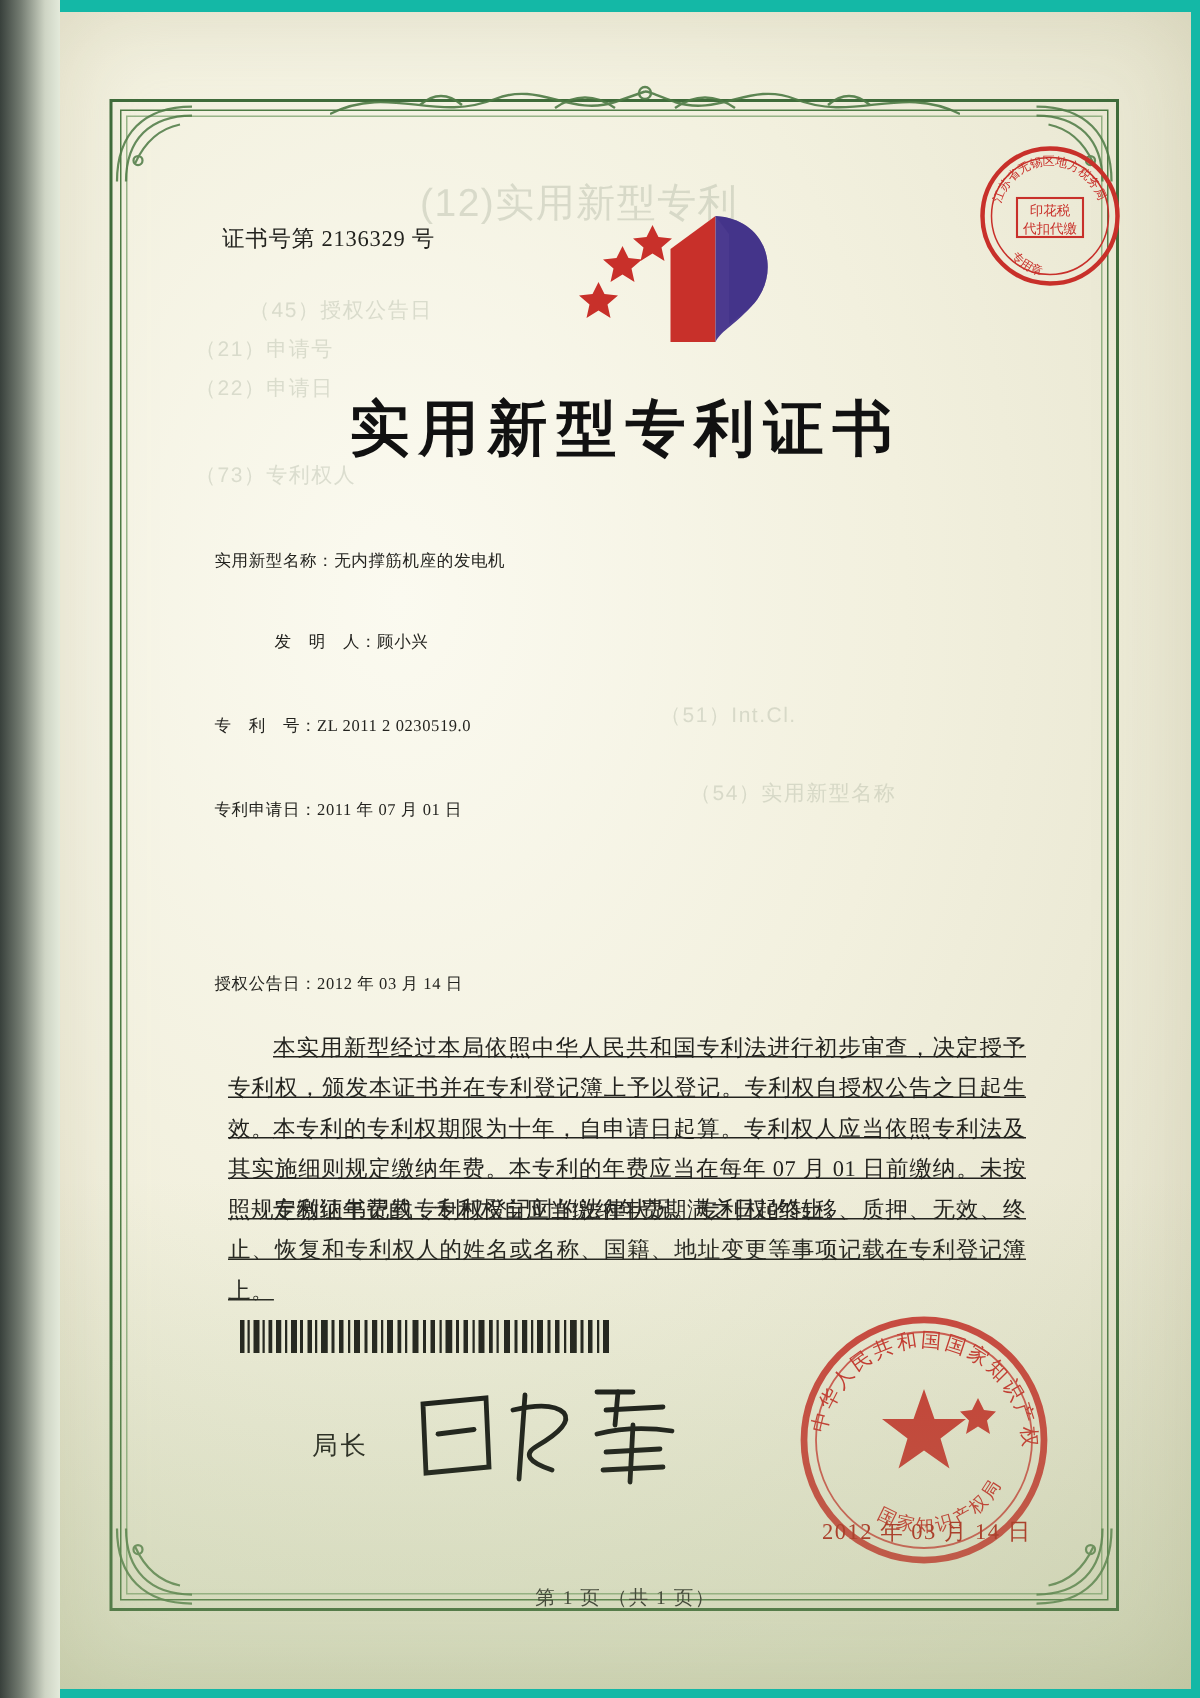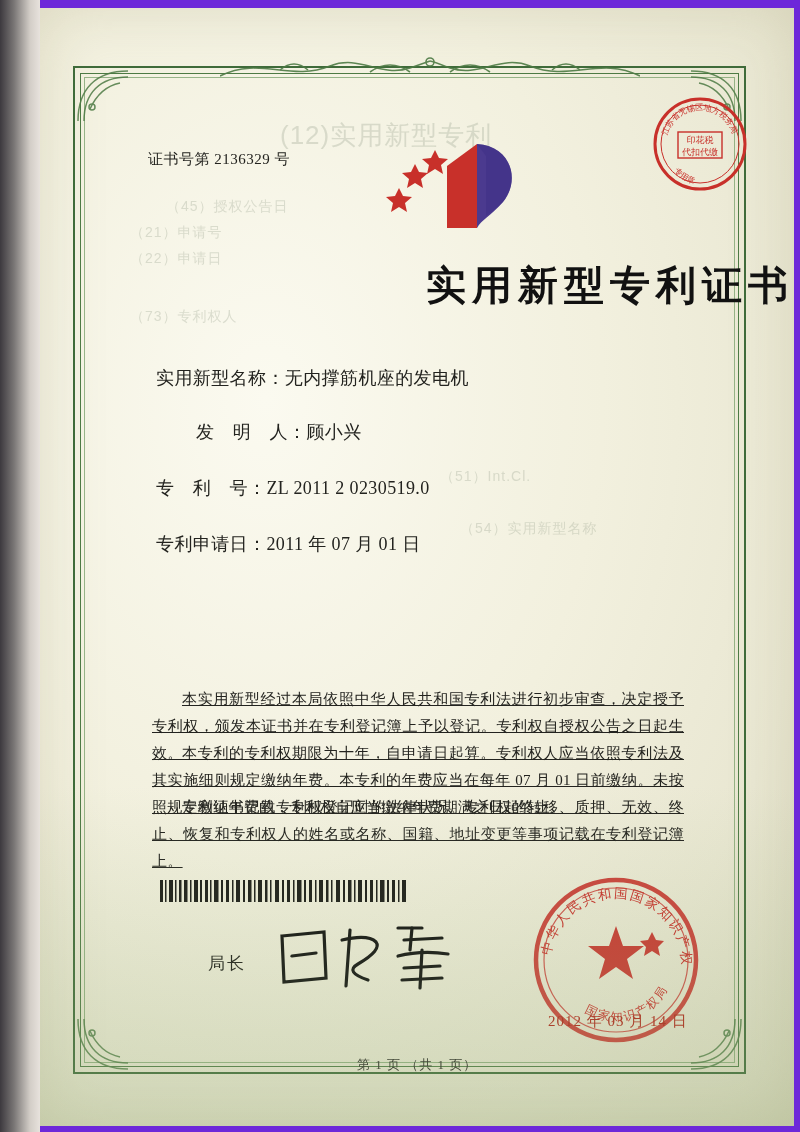--- a/index.html
+++ b/index.html
@@ -5,21 +5,21 @@
   html,body{margin:0;padding:0;}
   body{
     width:800px;height:1132px;
     background:#ffffff;
     font-family:"Liberation Serif", serif;
     overflow:hidden;
   }
   
   #scan{
     position:absolute;inset:0;
-    background:#6d28d9;
+    background:#14b8a6;
   }
   #scan:before{
     content:"";position:absolute;left:0;top:0;width:40px;height:100%;
     background:linear-gradient(to right,#3a3a36 0%,#7a7a70 35%,#d8d6c6 75%,#eeecdd 100%);
     opacity:.95;
   }
   #page{
     position:absolute;left:40px;top:8px;right:6px;bottom:6px;
     background:
       radial-gradient(ellipse at 30% 35%, #fbfaf0 0%, #f2f0de 45%, #e9e7d2 75%, #dedcc4 100%);
@@ -65,29 +65,29 @@
   
   .content{position:absolute;left:0;top:0;right:0;bottom:0;}
   .cert-no{
     position:absolute;left:108px;top:142px;
     font-size:15px;color:#23231f;letter-spacing:.5px;
   }
   .logo{
     position:absolute;left:345px;top:128px;width:140px;height:100px;
   }
   .title{
-    position:absolute;left:0;right:0;top:250px;text-align:right;
+    position:absolute;left:0;right:0;top:250px;text-align:center;
     font-size:40px;font-weight:bold;letter-spacing:6px;color:#111;
     font-family:"Liberation Serif", serif;
   }
   .red-seal{
     position:absolute;left:612px;top:88px;width:96px;height:96px;
   }
   .field{
-    position:absolute;left:116px;font-size:18px;color:#23231f;letter-spacing:.4px;
+    position:absolute;left:103px;font-size:11px;color:#23231f;letter-spacing:.4px;
     white-space:nowrap;
   }
   .f1{top:358px;}
   .f2{top:412px;margin-left:40px;}
   .f3{top:468px;}
   .f4{top:524px;}
   .f5{top:586px;}
   .f6{top:640px;}
   .para{
     position:absolute;left:112px;right:110px;
@@ -231,20 +231,23 @@
         <span>实用新型名称：</span><span>无内撑筋机座的发电机</span>
       </div>
       <div class="field f2">
         <span>发　明　人：</span><span>顾小兴</span>
       </div>
       <div class="field f3">
         <span>专　利　号：</span><span>ZL 2011 2 0230519.0</span>
       </div>
       <div class="field f4">
         <span>专利申请日：</span><span>2011 年 07 月 01 日</span>
+      </div>
+      <div class="field f6">
+        <span>授权公告日：</span><span>2012 年 03 月 14 日</span>
       </div>
 
       <div class="para p1">本实用新型经过本局依照中华人民共和国专利法进行初步审查，决定授予专利权，颁发本证书并在专利登记簿上予以登记。专利权自授权公告之日起生效。</div>
       <div class="para p2">本专利的专利权期限为十年，自申请日起算。专利权人应当依照专利法及其实施细则规定缴纳年费。本专利的年费应当在每年 07 月 01 日前缴纳。未按照规定缴纳年费的，专利权自应当缴纳年费期满之日起终止。</div>
       <div class="para p3">专利证书记载专利权登记时的法律状况。专利权的转移、质押、无效、终止、恢复和专利权人的姓名或名称、国籍、地址变更等事项记载在专利登记簿上。</div>
 
       <div class="barcode">
         <svg viewBox="0 0 250 22" width="250" height="22" preserveAspectRatio="none">
           <g fill="#1b1b18">
             <rect x="0" y="0" width="3" height="22"></rect>

